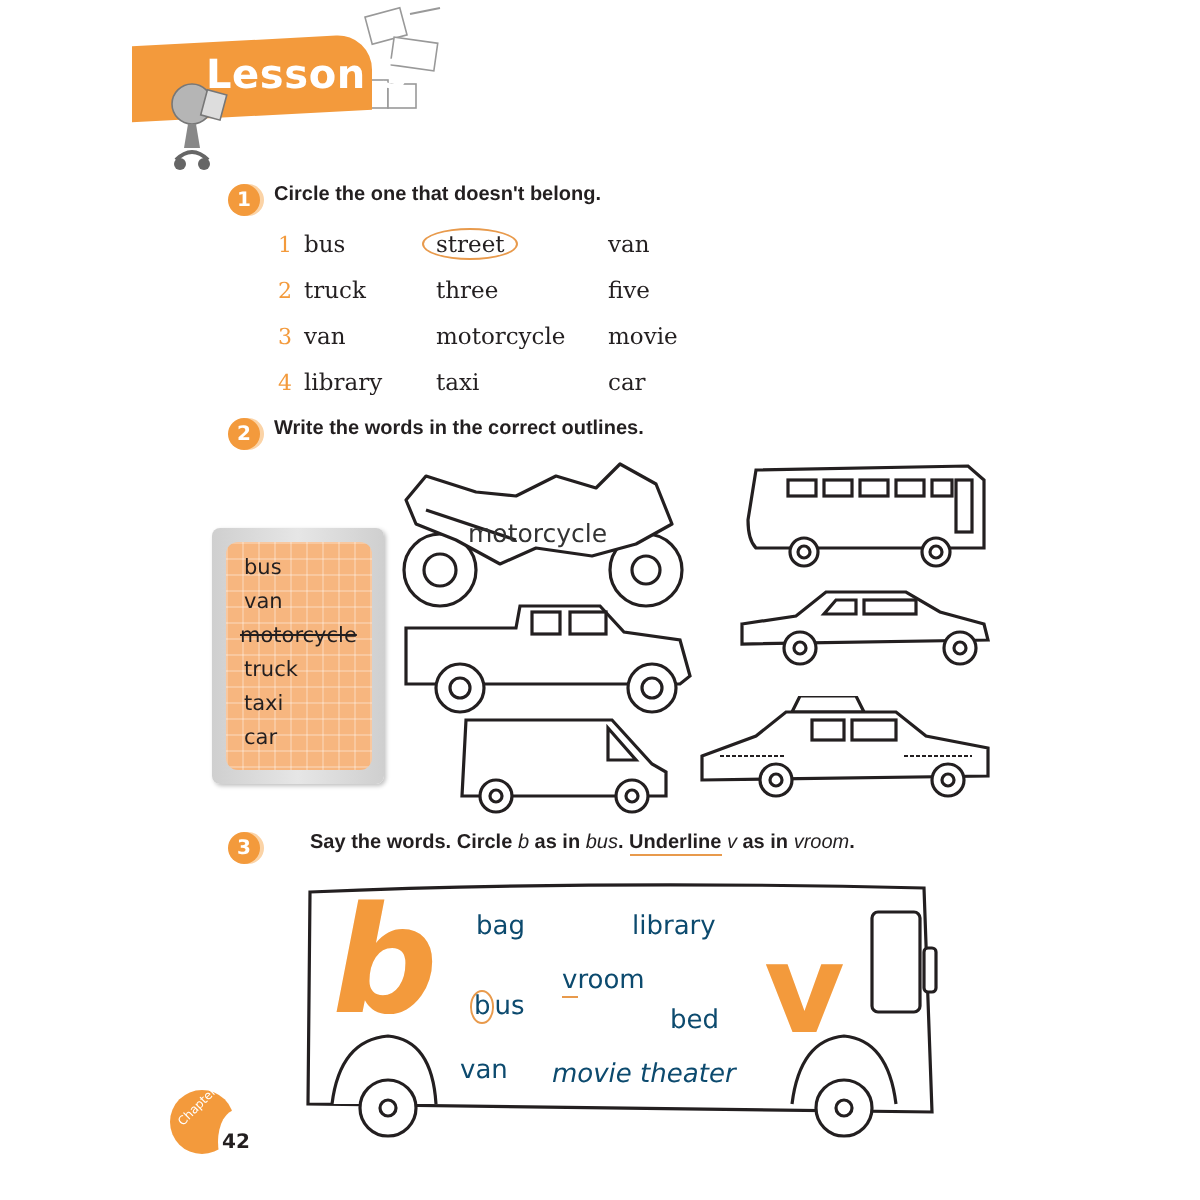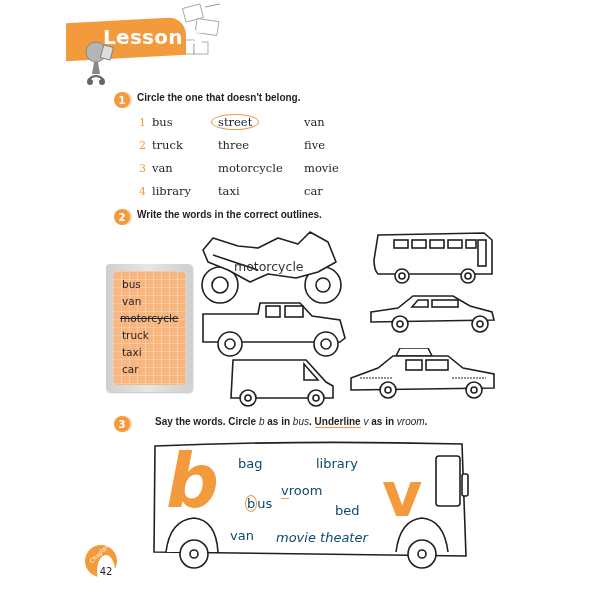--- a/index.html
+++ b/index.html
@@ -52,22 +52,22 @@
   .bw { position: absolute; font-size: 13px; font-family: "DejaVu Sans", sans-serif; color: #0c4a6e; white-space: nowrap; }
   .big-letter { position: absolute; color: #f39a3c; font-weight: bold; font-family: "DejaVu Sans", sans-serif; }
   .circle-b { border: 1.2px solid #e89a4c; border-radius: 50%; padding: 0 1px; }
   .ul-v { border-bottom: 1.5px solid #e89a4c; }
 
   .page-badge {
     position: absolute; left: 85px; top: 545px; width: 32px; height: 32px; border-radius: 50%;
     background: #f39a3c;
   }
   .page-badge-inner {
-    position: absolute; left: 12px; top: 10px; width: 18px; height: 32px; border-radius: 50%;
-    background: #fff; font-size: 10px; font-weight: normal; color: #231f20;
+    position: absolute; left: 24px; top: 10px; width: 18px; height: 32px; border-radius: 50%;
+    background: #fff; font-size: 10px; font-weight: bold; color: #231f20;
     display: flex; align-items: center; justify-content: center;
   }
   .chapter-label { position: absolute; left: 1px; top: 3px; font-size: 6px; color: #fff; transform: rotate(-45deg); }
 </style>
 </head>
 <body>
 
 <svg class="deco-pages" width="60" height="60" viewBox="0 0 60 60">
   <g fill="#fff" stroke="#999" stroke-width="0.8">
     <rect x="14" y="4" width="18" height="14" transform="rotate(-15 23 11)"></rect>
@@ -225,21 +225,21 @@
     <circle cx="272" cy="114" r="14"></circle>
       <circle cx="272" cy="114" r="4"></circle>
   </g>
 </svg>
 <div class="big-letter" style="left:166px; top:438px; font-size:74px; font-style:italic;">b</div>
 <div class="big-letter" style="left:382px; top:458px; font-size:62px;">v</div>
 
 <div class="bw" style="left:238px; top:456px;">bag</div>
 <div class="bw" style="left:316px; top:456px;">library</div>
 <div class="bw" style="left:281px; top:483px;"><span class="ul-v">v</span><span>room</span></div>
-<div class="bw" style="left:245px; top:496px;"><span class="circle-b">b</span><span>us</span></div>
+<div class="bw" style="left:235px; top:496px;"><span class="circle-b">b</span><span>us</span></div>
 <div class="bw" style="left:335px; top:503px;text-align:center;">bed</div>
 <div class="bw" style="left:230px; top:528px;">van</div>
 <div class="bw" style="left:276px; top:530px;font-style:italic;">movie theater</div>
 
 <div class="page-badge">
   <div class="chapter-label">Chapter 5</div>
   <div class="page-badge-inner">42</div>
 </div>
 
 </body></html>

